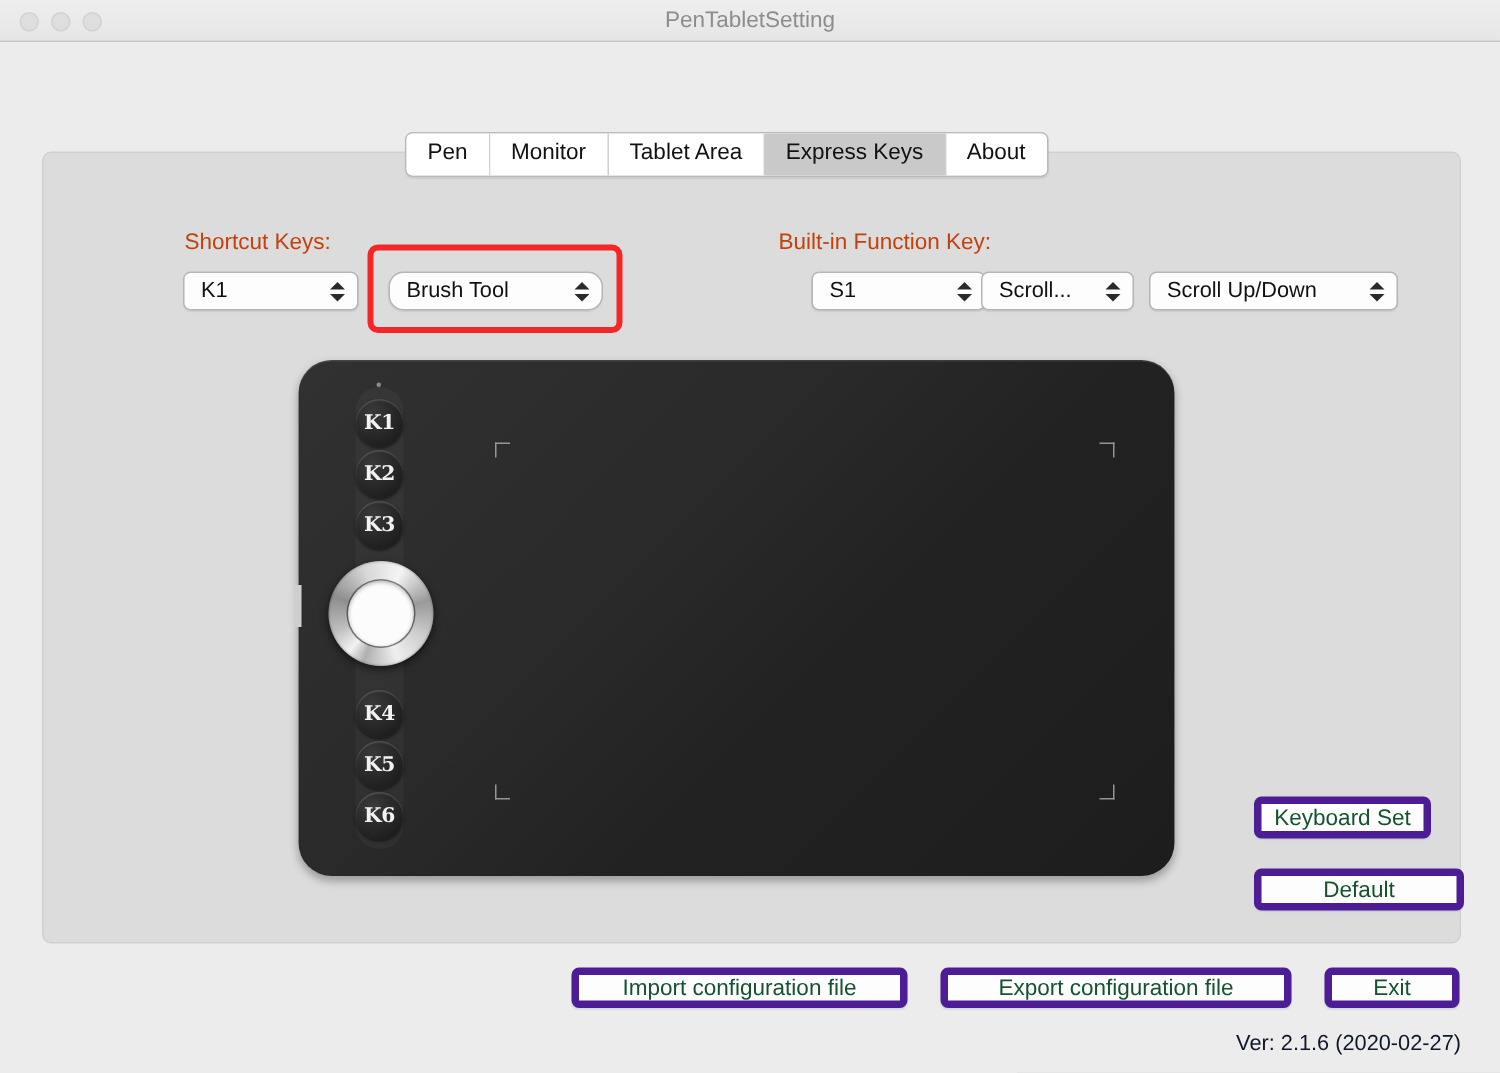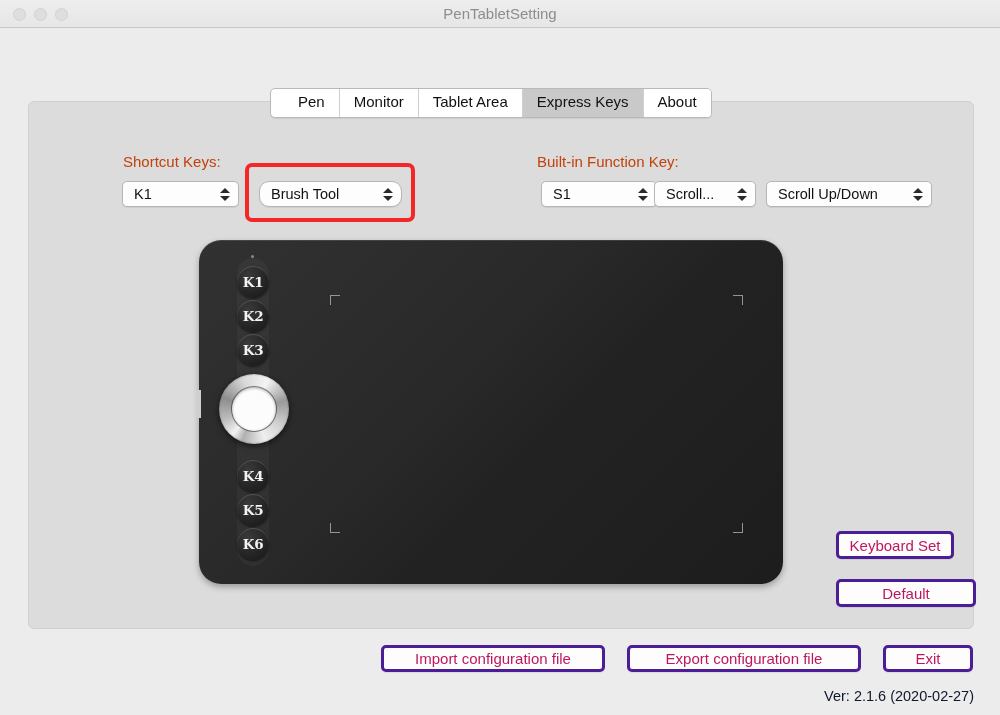--- a/index.html
+++ b/index.html
@@ -100,21 +100,20 @@
     position: absolute;
     left: 270px; top: 88px;
     height: 28px;
     display: flex;
     border: 1px solid #b9b9b9;
     border-radius: 5px;
     overflow: hidden;
     box-shadow: 0 1px 1px rgba(0,0,0,0.07);
     z-index: 5;
     background: #fff;
-    padding-left: 13px;
   }
   .tab {
     font-size: 15px;
     color: #111;
     line-height: 26px;
     padding: 0 14px;
     background: #ffffff;
     border-right: 1px solid #cfcfcf;
     white-space: nowrap;
   }
@@ -252,26 +251,26 @@
   }
   .c-tl { left: 131px; top: 55px;  border-right: none; border-bottom: none; }
   .c-tr { left: 534px; top: 55px;  border-left: none;  border-bottom: none; }
   .c-bl { left: 131px; top: 283px; border-right: none; border-top: none; }
   .c-br { left: 534px; top: 283px; border-left: none;  border-top: none; }
 
   
   .btn {
     position: absolute;
     background: #fdfdfd;
-    border: 3px solid #4c1d95;
+    border: 5px solid #4c1d95;
     border-radius: 5px;
     box-sizing: border-box;
     box-shadow: 0 1px 1px rgba(0,0,0,0.08);
     font-size: 15px;
-    color: #be185d;
+    color: #14532d;
     text-align: right;
     white-space: nowrap;
     display: flex;
     align-items: center;
     justify-content: center;
   }
 
   .version {
     position: absolute;
     right: 26px;
@@ -318,21 +317,21 @@
   <div class="dd" style="left:259px; top:181px; width:143px;border-radius:10px;">
     <span class="val">Brush Tool</span>
     <span class="stepper">
         <i class="up"></i>
         <i class="down"></i>
       </span>
   </div>
 
   <div class="redbox"></div>
 
-  <div class="section-label" style="left:537px; top:153px;">Built-in Function Key:</div>
+  <div class="section-label" style="left:519px; top:153px;">Built-in Function Key:</div>
 
   <div class="dd" style="left:521px; top:181px; width:116px;margin-left:20px;">
     <span class="val">S1</span>
     <span class="stepper">
         <i class="up"></i>
         <i class="down"></i>
       </span>
   </div>
 
   <div class="dd" style="left:654px; top:181px; width:102px;">

